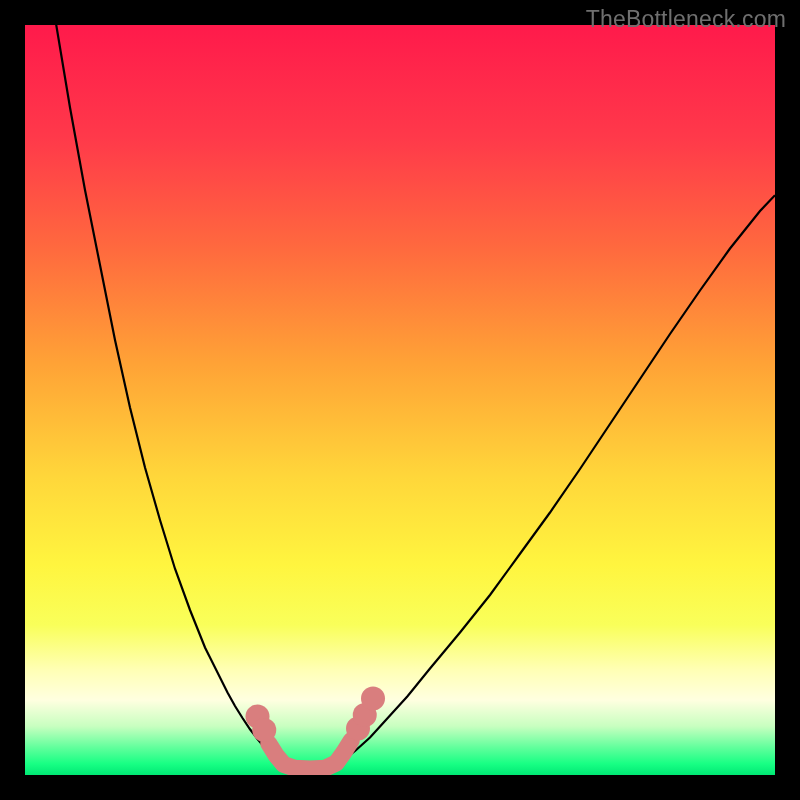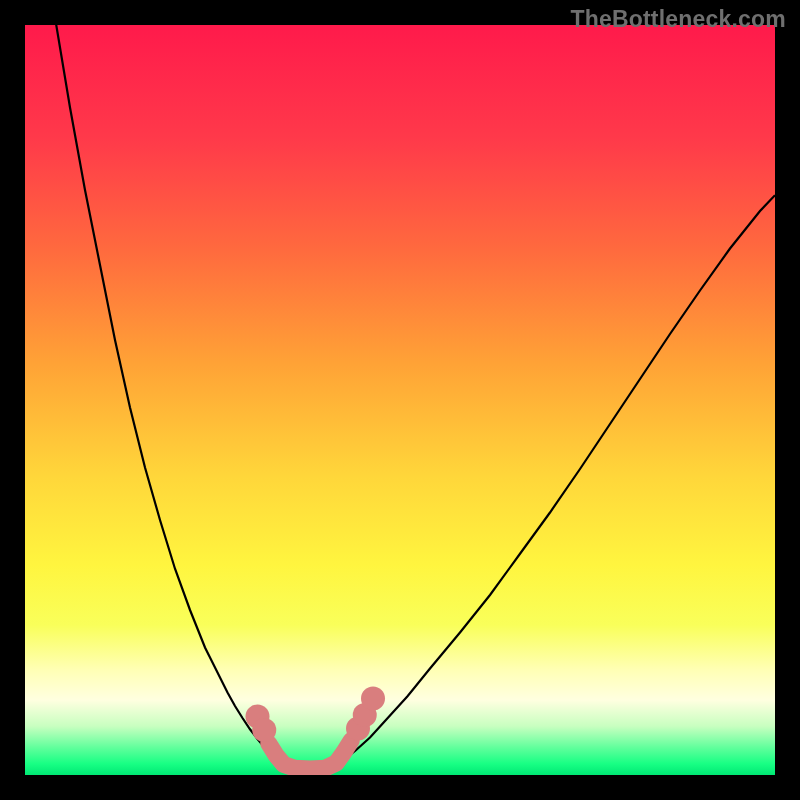--- a/index.html
+++ b/index.html
@@ -33,21 +33,21 @@
     top: 0;
     width: 100%;
     height: 100%;
   }
   .watermark {
     position: absolute;
     top: 6px;
     right: 14px;
     color: #6f6f6f;
     font-size: 23px;
-    font-weight: 700;
+    font-weight: 400;
     letter-spacing: 0.2px;
   }
   svg.curves {
     position: absolute;
     left: 0;
     top: 0;
     width: 750px;
     height: 750px;
   }
 </style>

